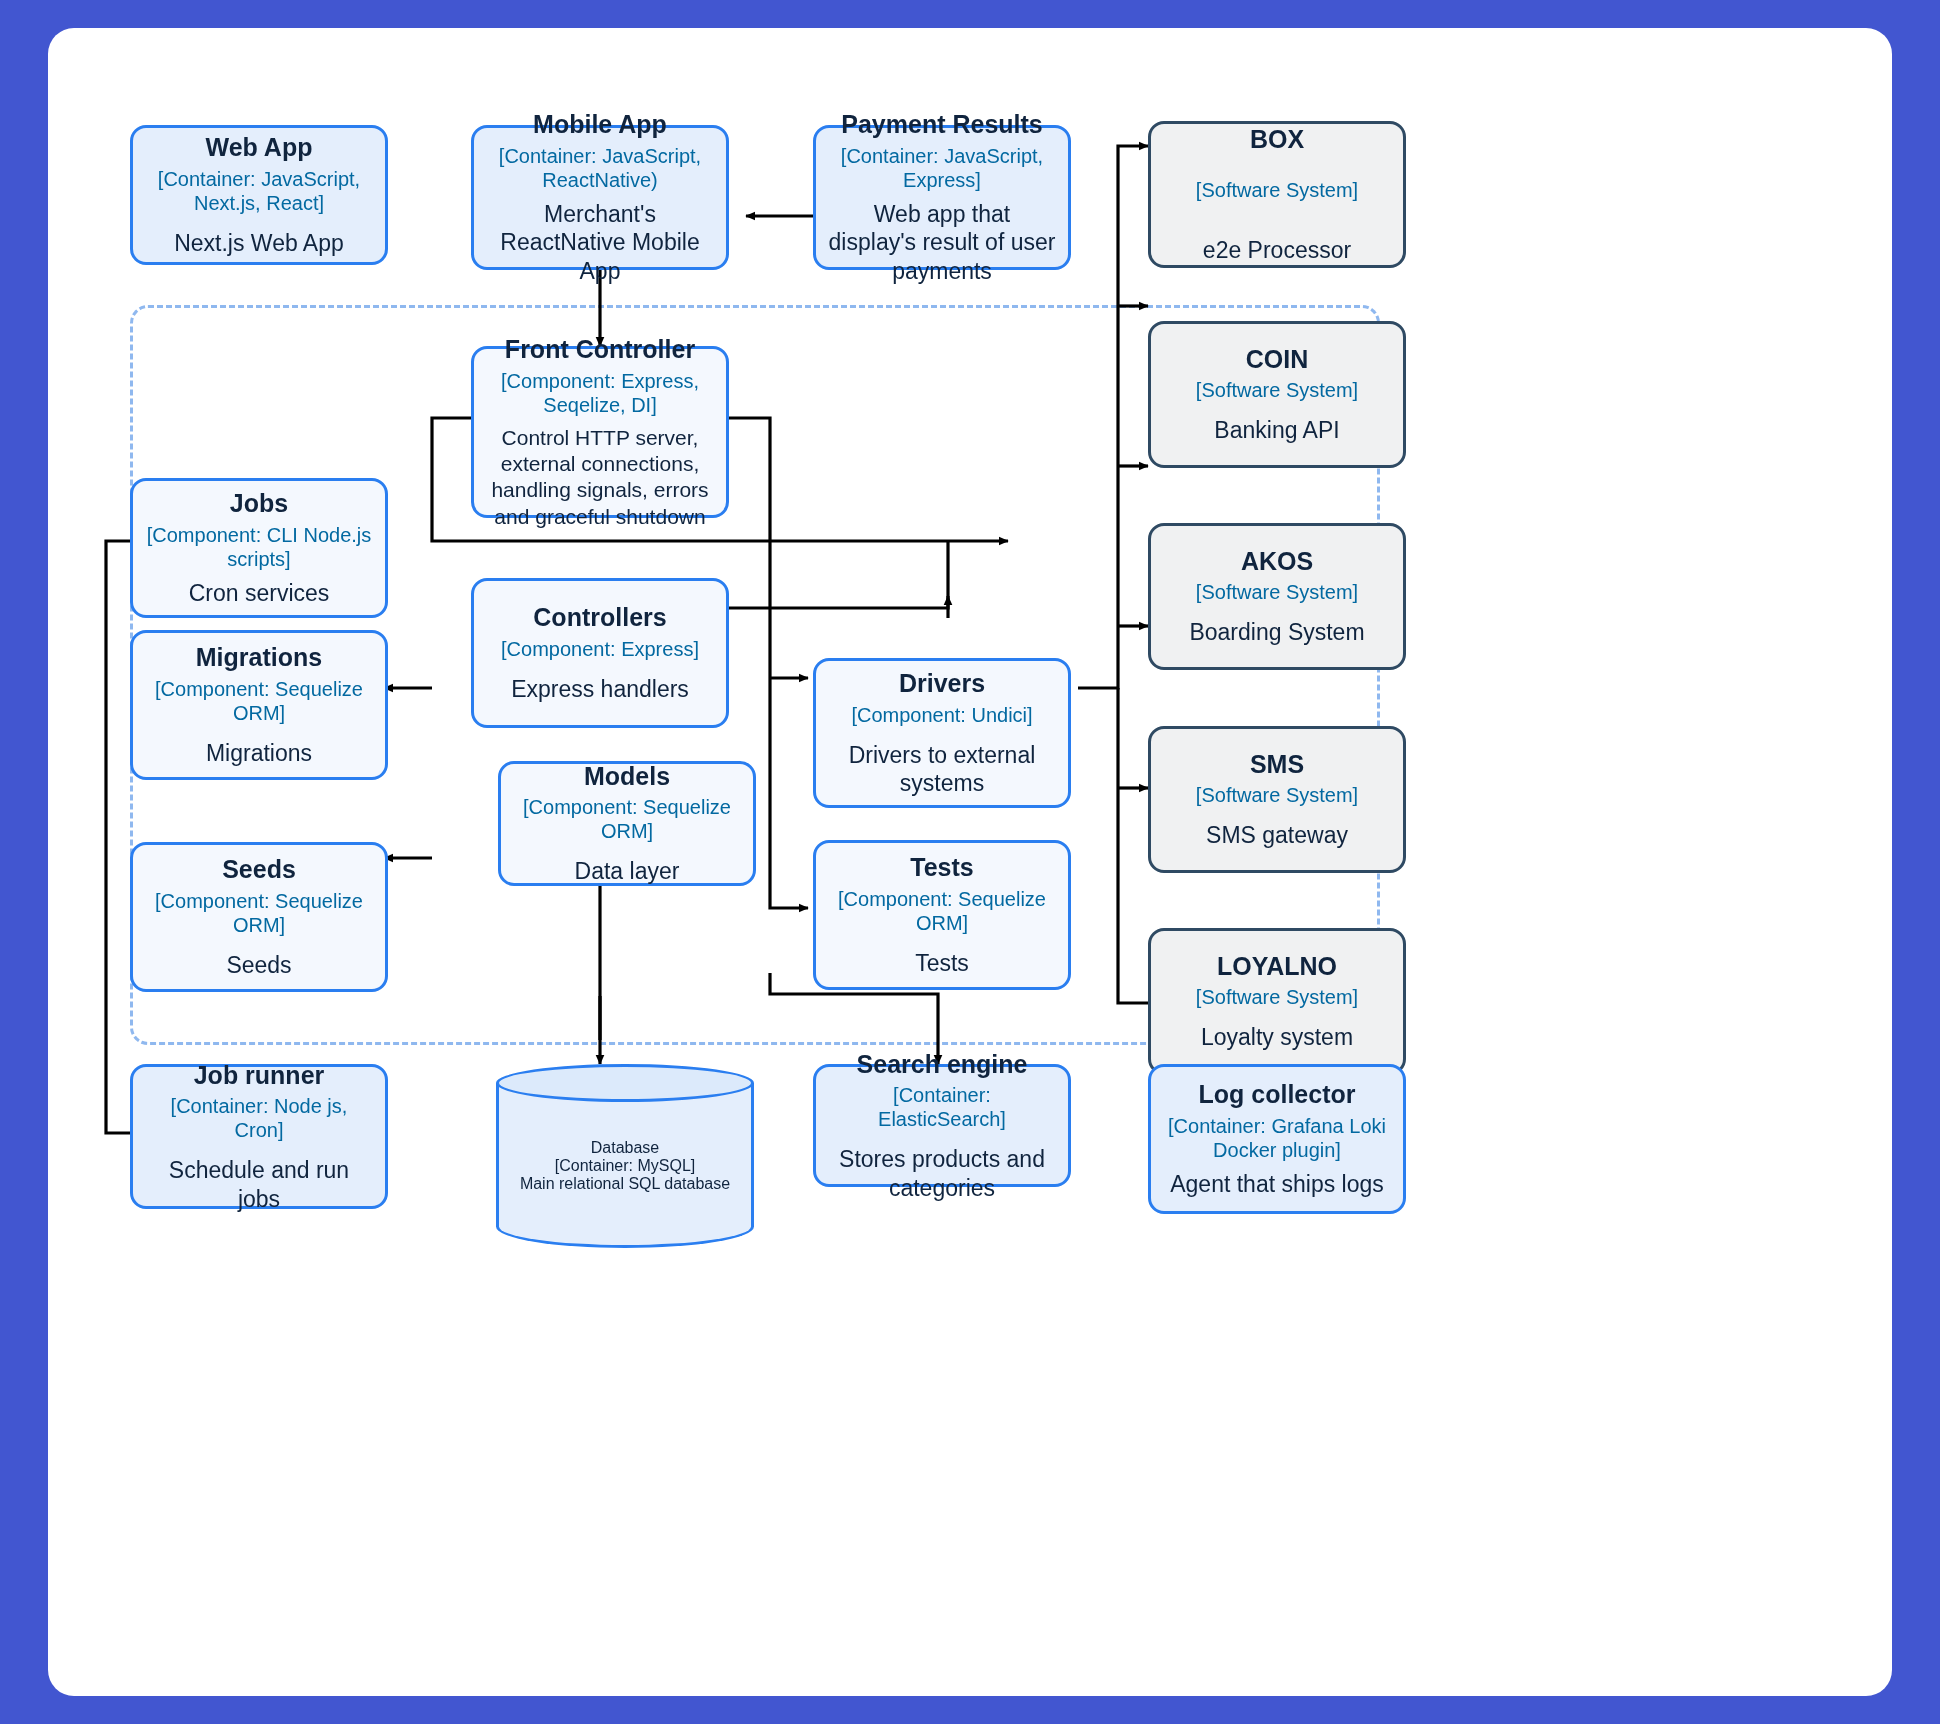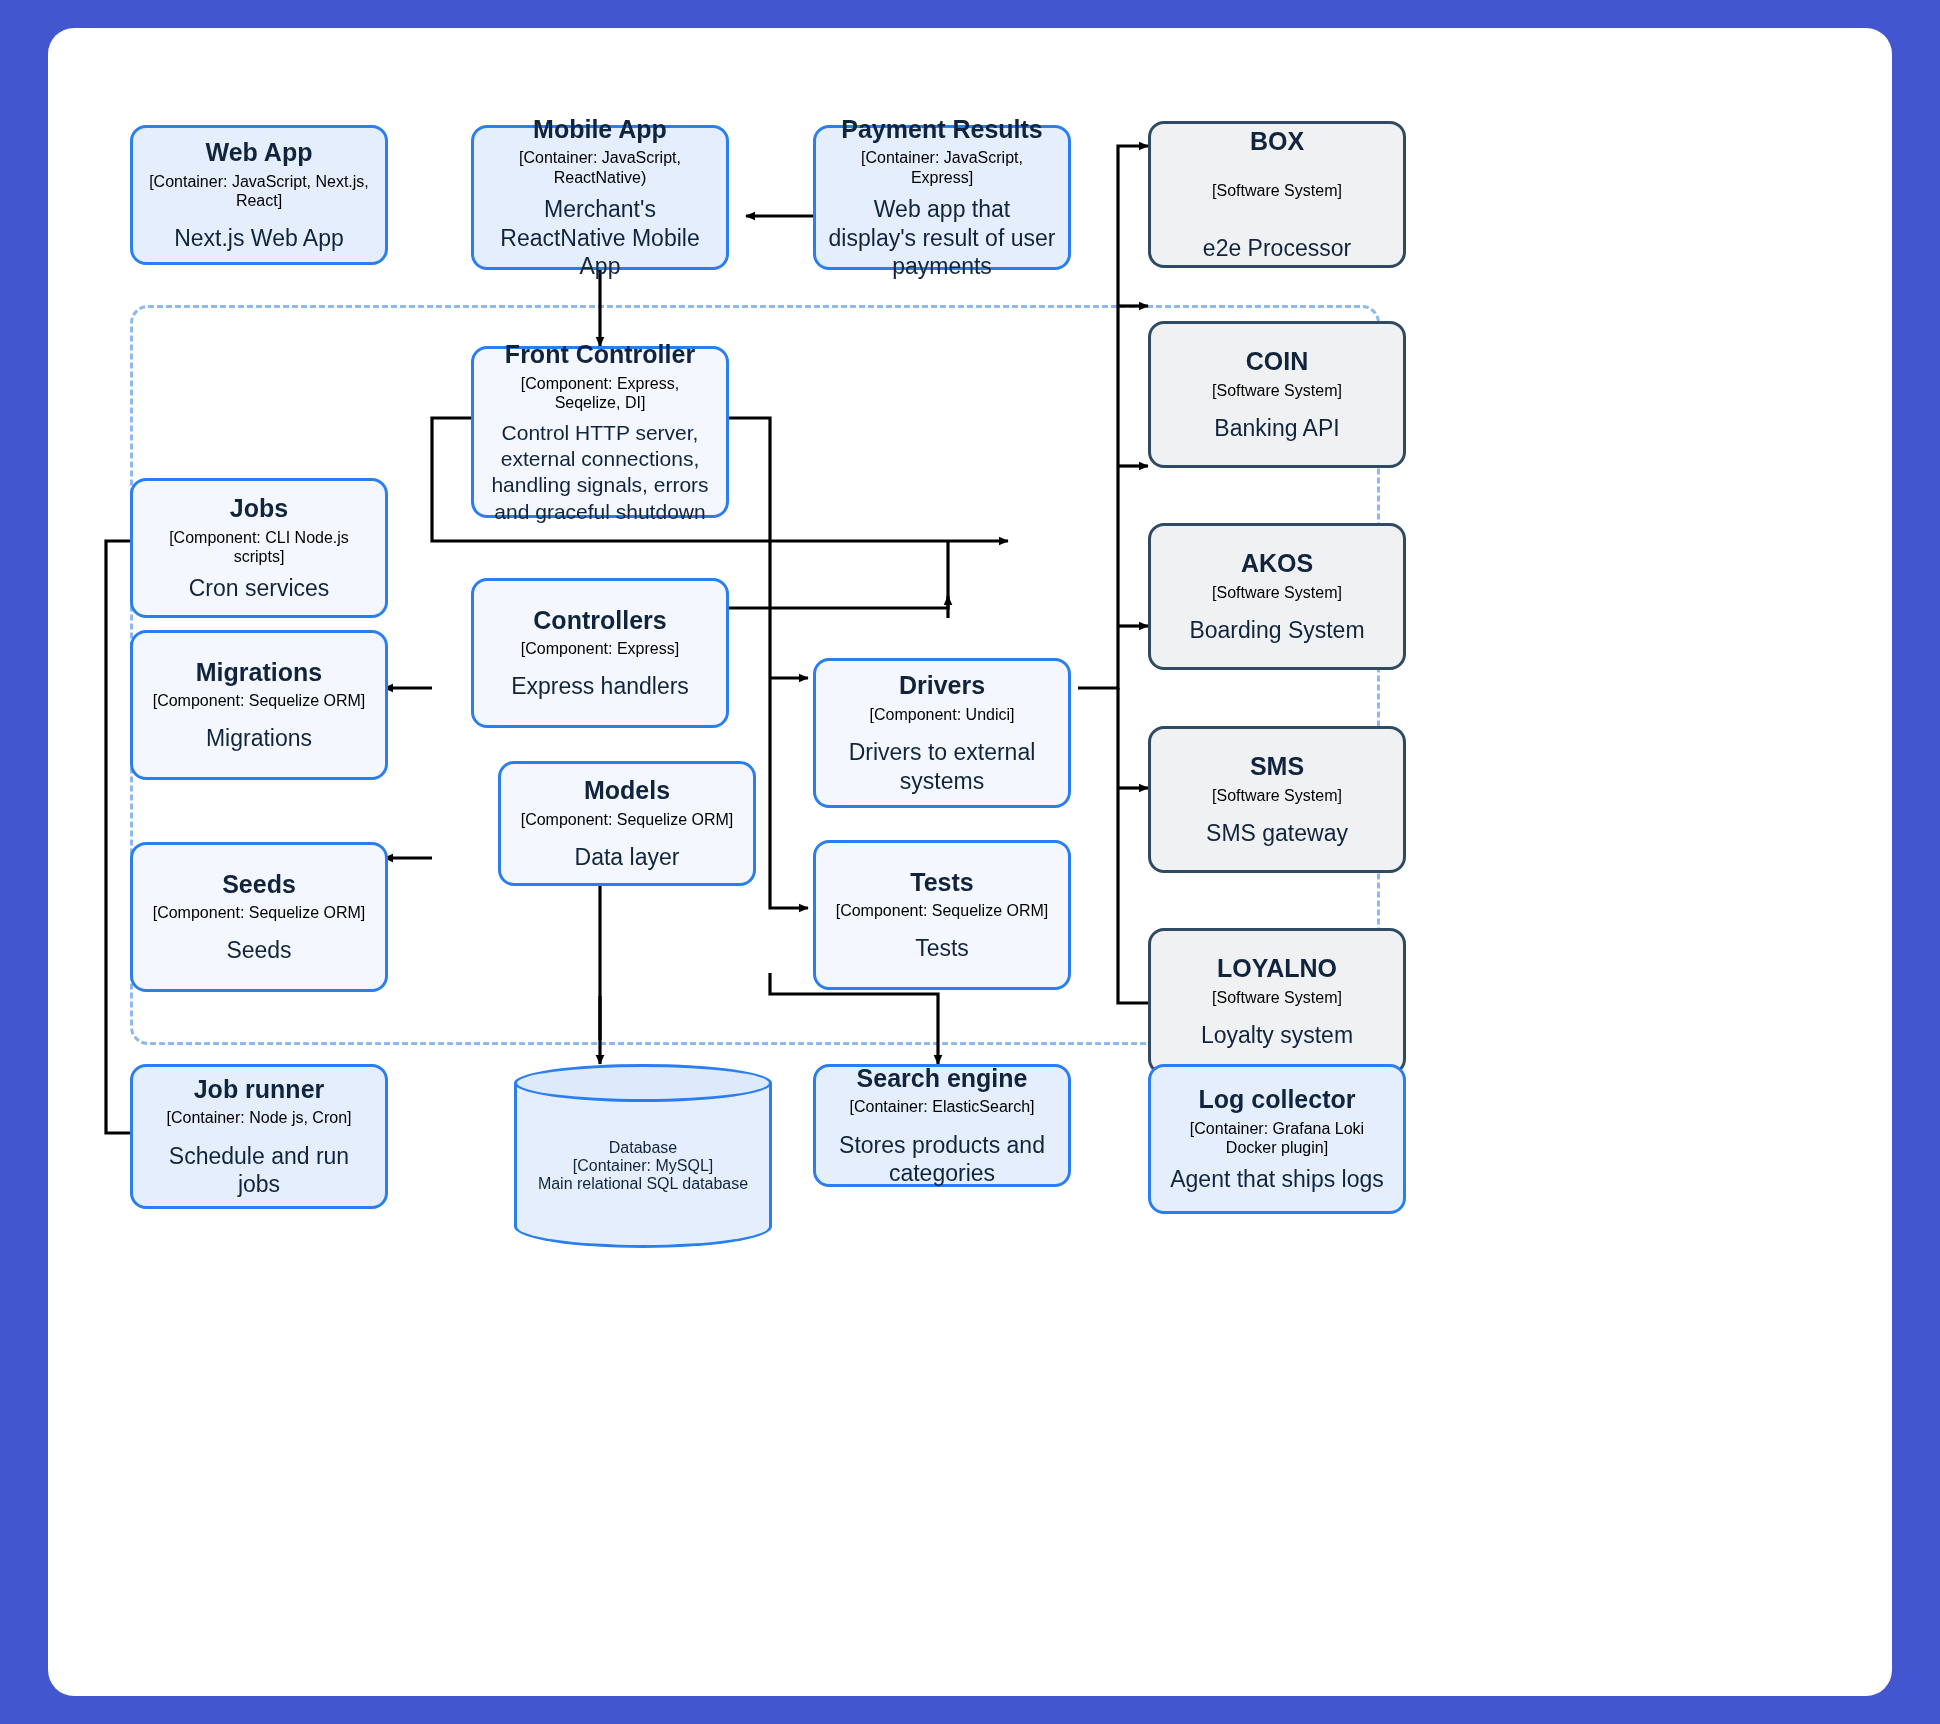--- a/index.html
+++ b/index.html
@@ -26,21 +26,21 @@
   .node {
     position: absolute;
     border-radius: 16px;
     display: flex; flex-direction: column;
     align-items: center; justify-content: center;
     text-align: center;
     padding: 8px 12px;
     color: #10243e;
   }
   .node .title { font-weight: bold; font-size: 25px; line-height: 1.22; margin-bottom: 4px; }
-  .node .tech  { font-size: 16px; line-height: 1.2; color: #000000; }
+  .node .tech  { font-size: 20px; line-height: 1.2; color: #0369a1; }
   .node .desc  { font-size: 23px; line-height: 1.25; margin-top: 14px; }
   .node .desc.tight { margin-top: 8px; }
 
   
   .container-node {
     background: #e4eefc;
     border: 3px solid #2a7ef0;
   }
   
   .component-node {
@@ -233,21 +233,21 @@
       <div class="tech">[Component: Sequelize ORM]</div>
       <div class="desc">Tests</div>
     </div>
 
     <div class="node container-node" style="left:82px; top:1036px; width:258px; height:145px;">
       <div class="title">Job runner</div>
       <div class="tech">[Container: Node js, Cron]</div>
       <div class="desc">Schedule and run jobs</div>
     </div>
 
-    <div class="cylinder" style="left:466px; top:1055px; width:258px; height:165px;padding-left:20px;">
+    <div class="cylinder" style="left:448px; top:1055px; width:258px; height:165px;padding-left:20px;">
       <div class="cyl-body"></div>
       <div class="cyl-top"></div>
       <div class="cyl-text">
         <div class="title">Database</div>
         <div class="tech">[Container: MySQL]</div>
         <div class="desc">Main relational SQL database</div>
       </div>
     </div>
 
     <div class="node container-node" style="left:765px; top:1036px; width:258px; height:123px;">

